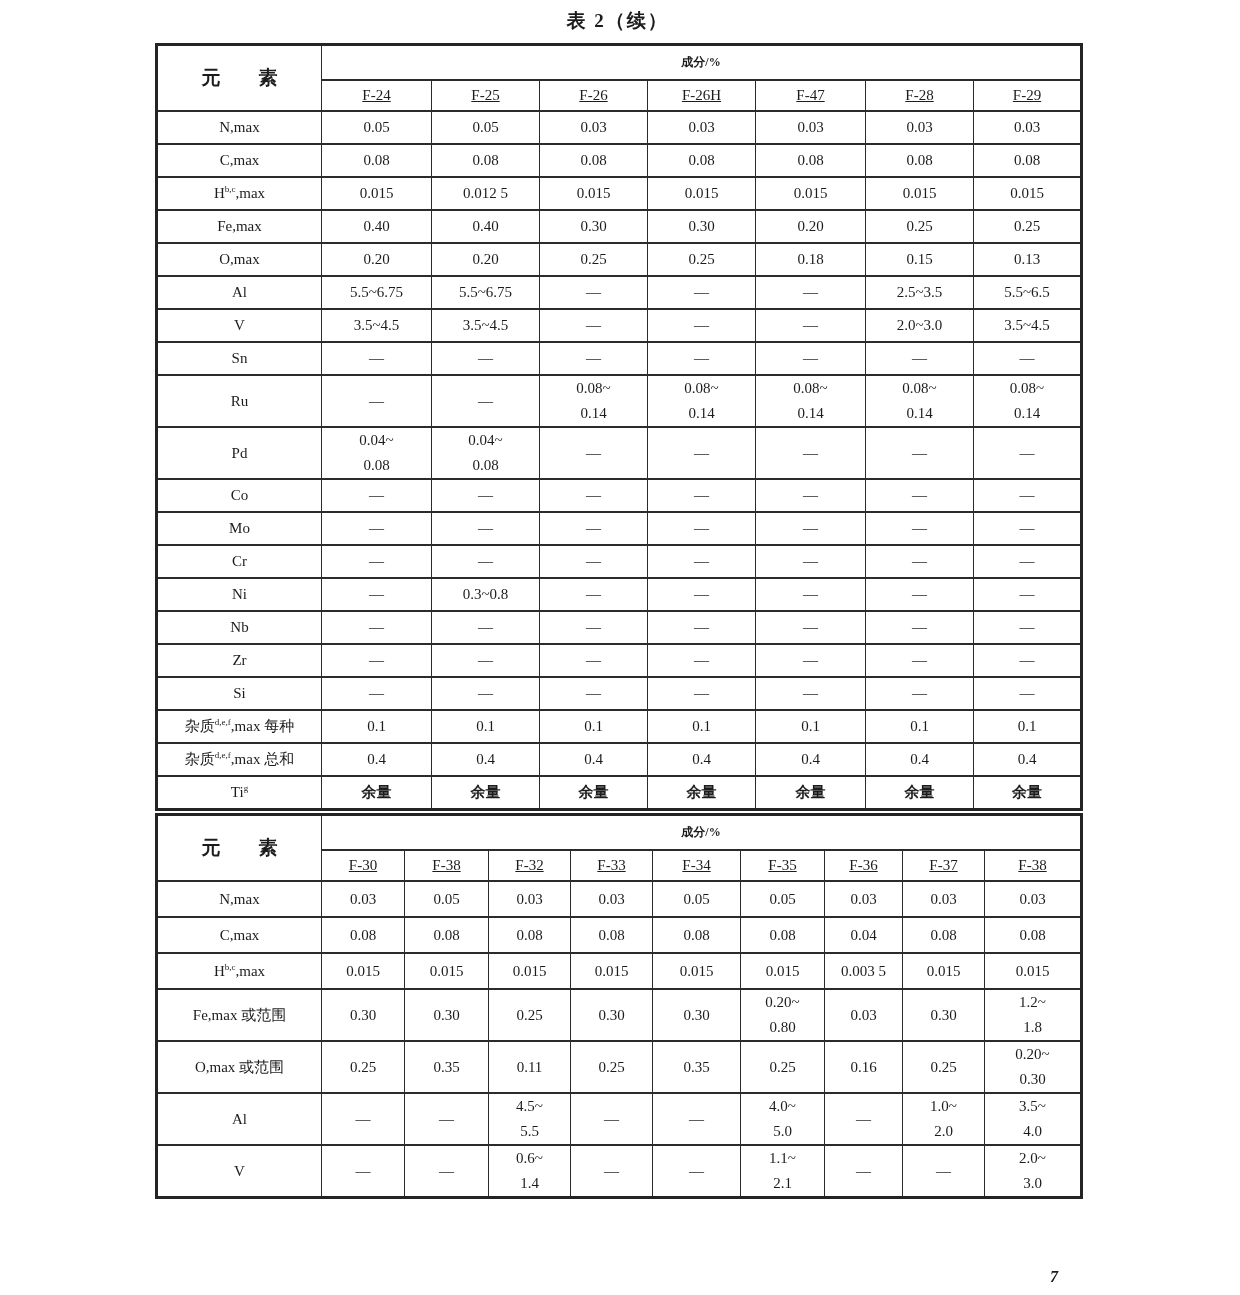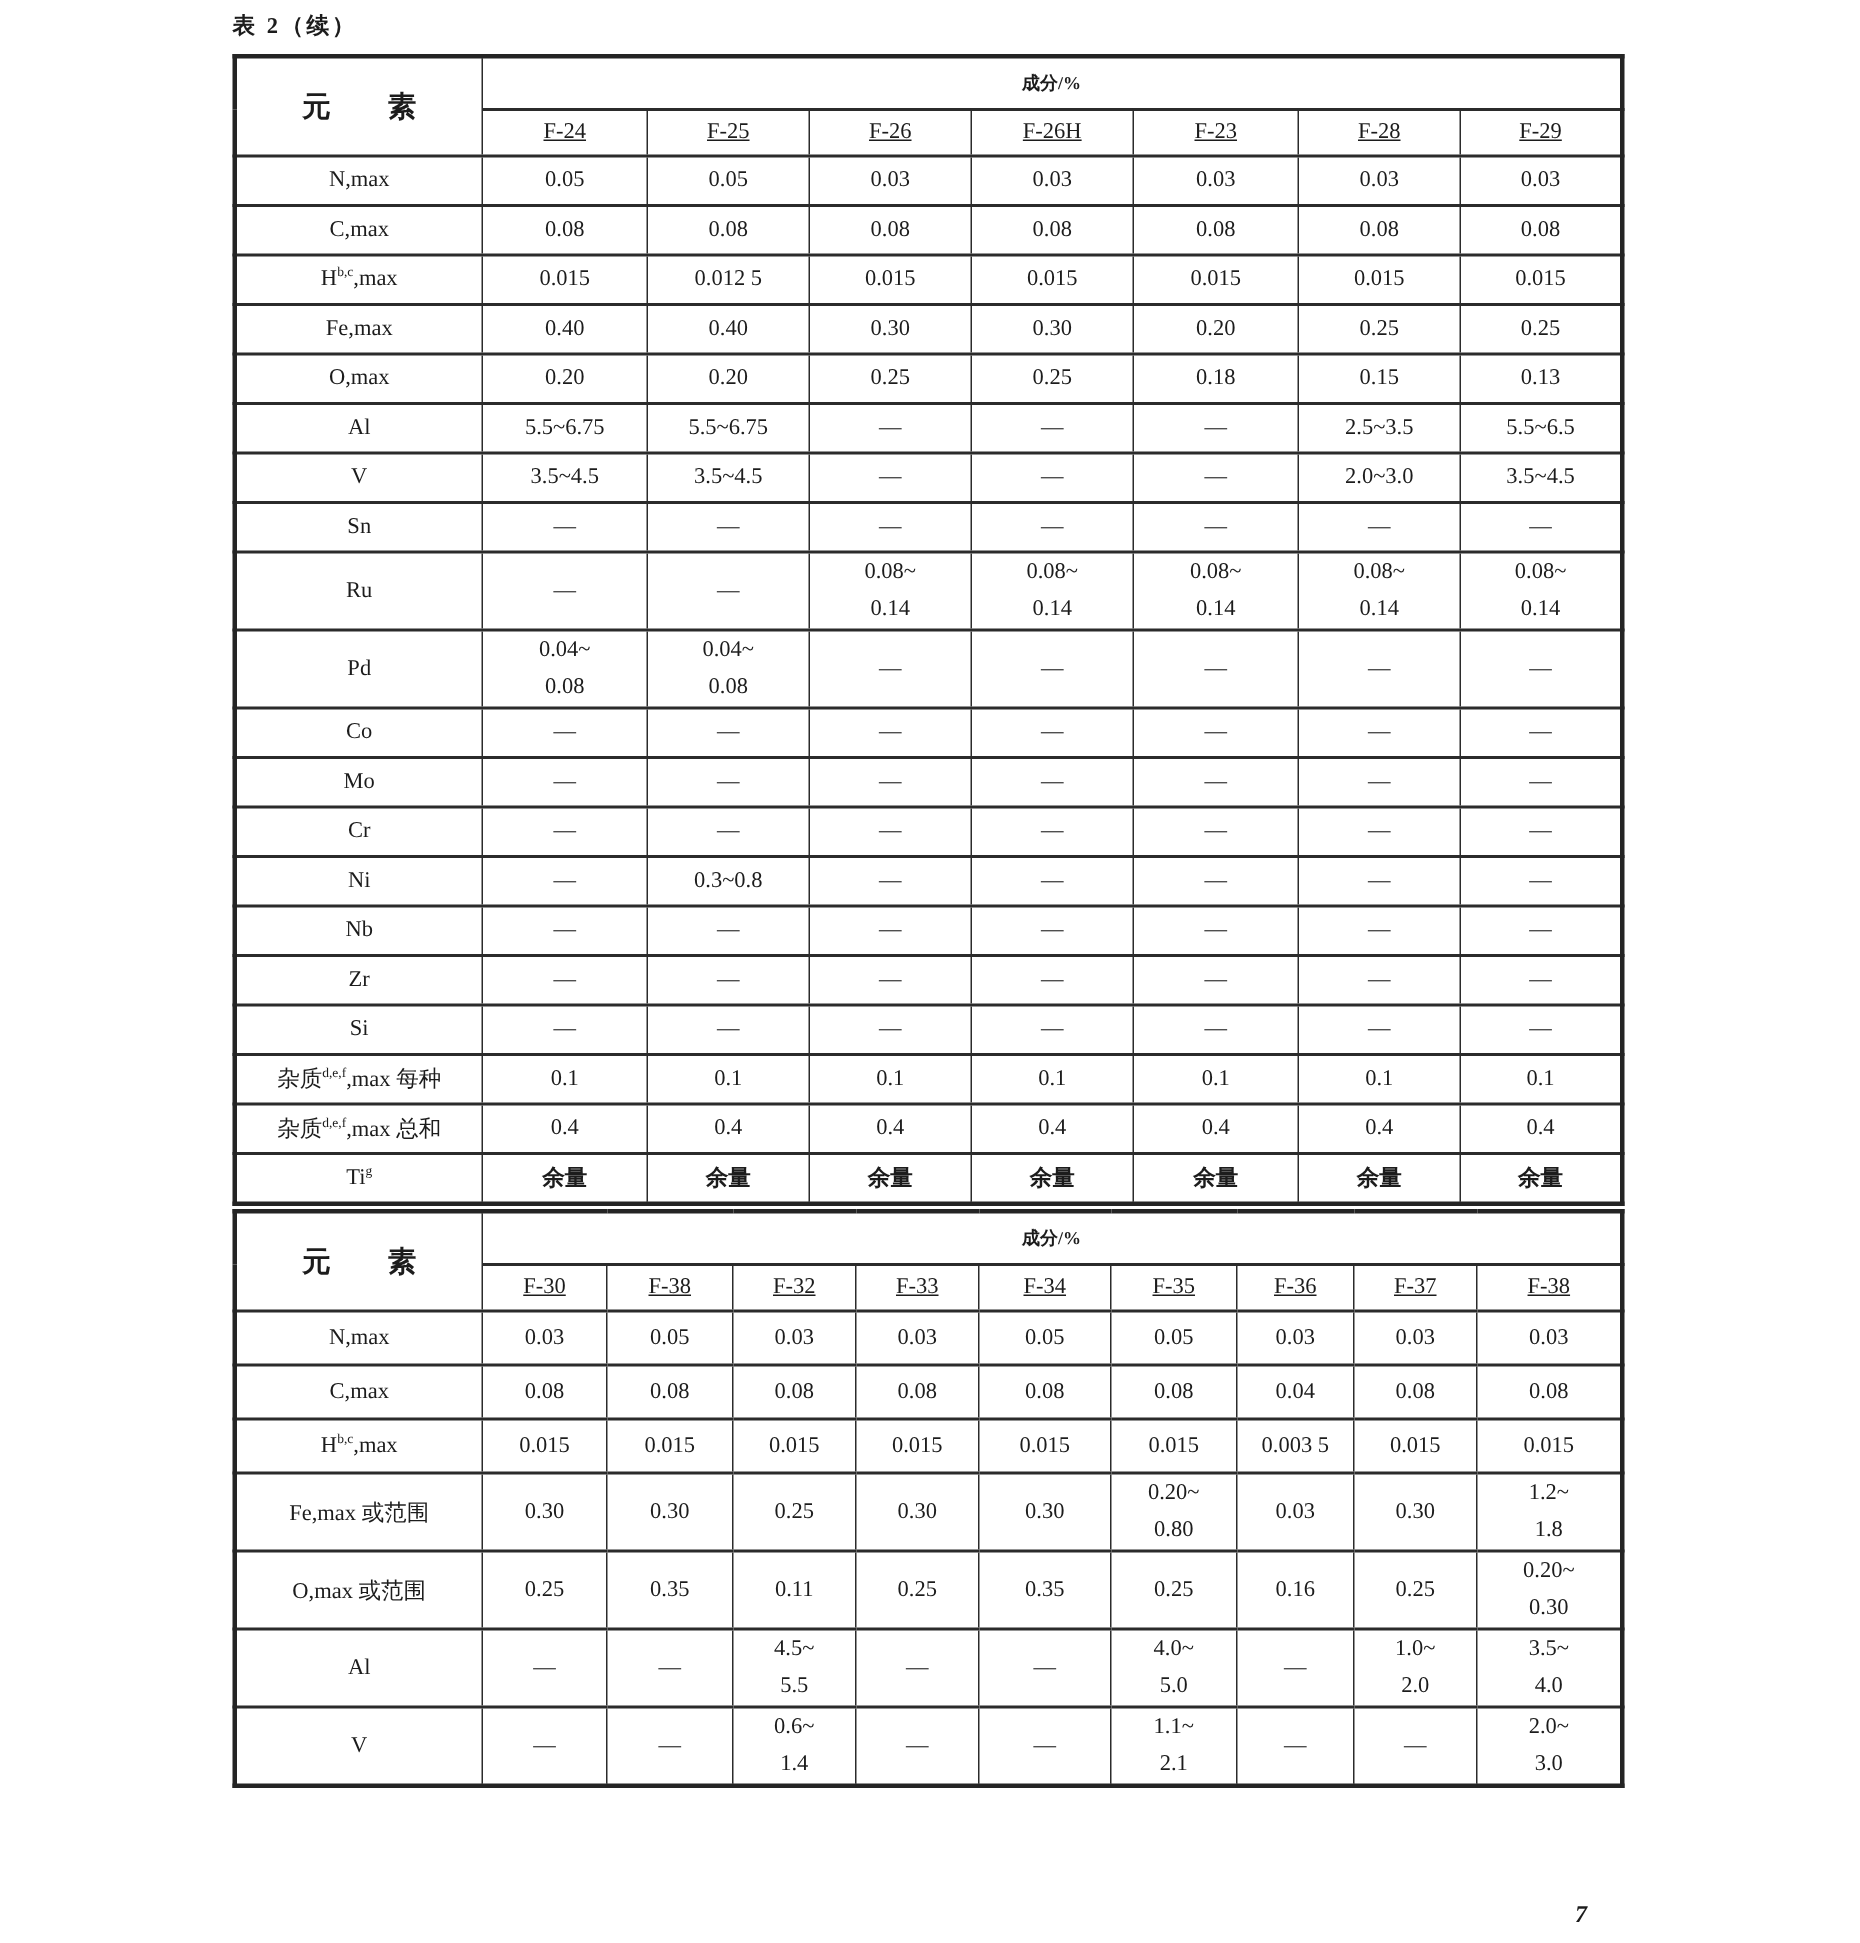--- a/index.html
+++ b/index.html
@@ -10,22 +10,22 @@
   body {
     width: 1240px;
     height: 1295px;
     font-family: "Liberation Serif", "DejaVu Serif", serif;
     color: #1c1c1c;
     position: relative;
   }
   .doc-title {
     width: 925px;
     margin: 8px 0 9px 155px;
-    text-align: left;
-    font-size: 15px;
+    text-align: center;
+    font-size: 19px;
     font-weight: bold;
     letter-spacing: 2px;
   }
   .comp-table {
     border-collapse: collapse;
     table-layout: fixed;
     width: 925px;
     margin-left: 155px;
     border: 3px solid #242424;
   }
@@ -98,21 +98,21 @@
     <thead>
       <tr>
         <th class="el-header" rowspan="2">元　　素</th>
         <th class="comp-header" colspan="7">成分/%</th>
       </tr>
       <tr>
         <th class="col-header">F-24</th>
         <th class="col-header">F-25</th>
         <th class="col-header">F-26</th>
         <th class="col-header">F-26H</th>
-        <th class="col-header">F-23</th>
+        <th class="col-header">F-47</th>
         <th class="col-header">F-28</th>
         <th class="col-header">F-29</th>
       </tr>
     </thead>
     <tbody>
       <tr>
         <td class="lbl"><span>N,max</span></td>
         <td class="val">0.05</td>
         <td class="val">0.05</td>
         <td class="val">0.03</td>

